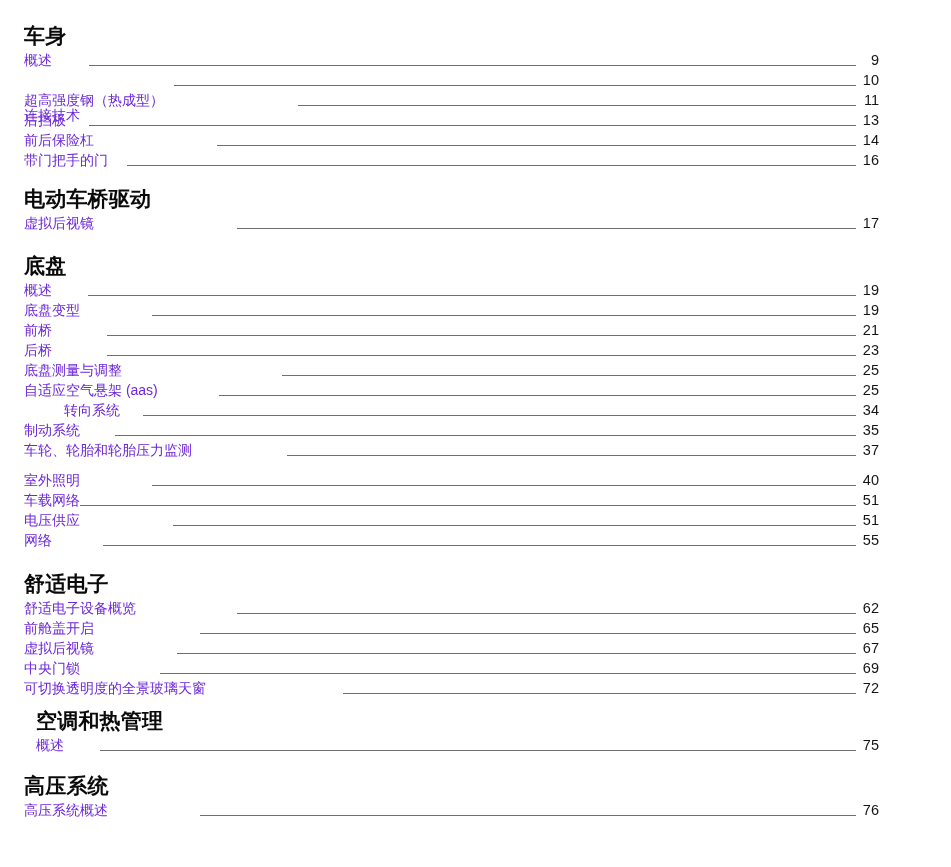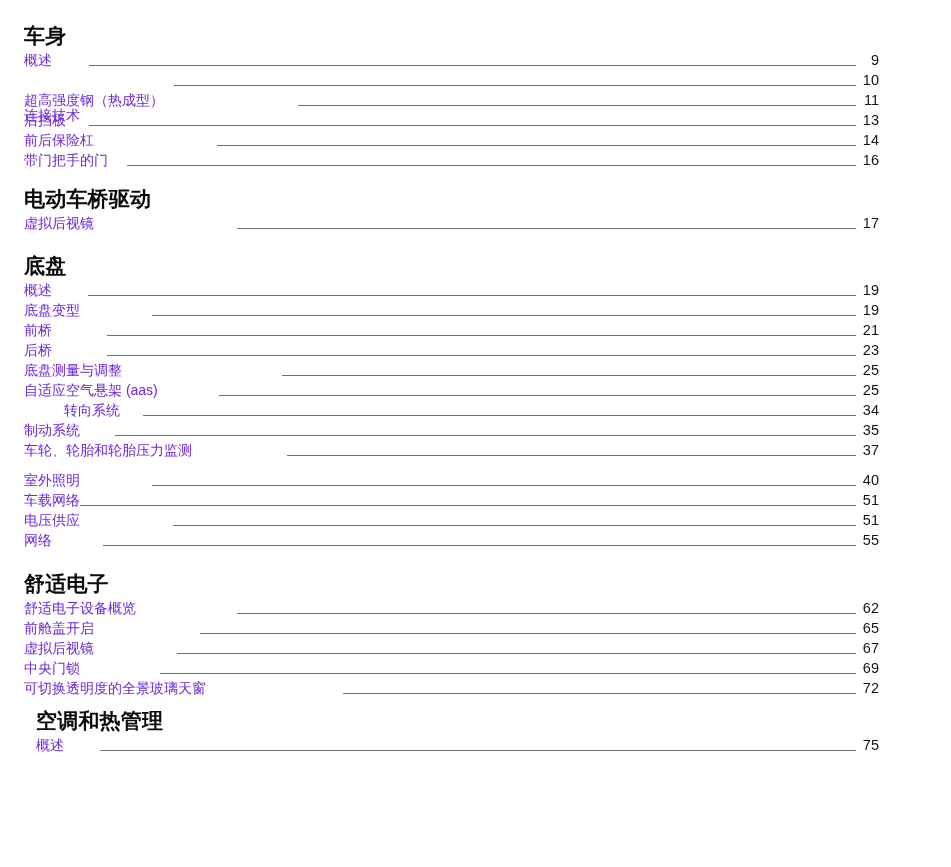--- a/index.html
+++ b/index.html
@@ -218,13 +218,23 @@
     <section class="toc-section" style="margin-top: 12px; margin-left: 12px;">
       <h2 class="section-title">空调和热管理</h2>
       <div class="section-entries">
         <div class="toc-entry">
           <span class="entry-label" style="min-width: 64px;">概述</span>
           <span class="leader-line"></span>
           <span class="page-number">75</span>
         </div>
       </div>
     </section>
+    <section class="toc-section" style="margin-top: 20px;">
+      <h2 class="section-title">高压系统</h2>
+      <div class="section-entries">
+        <div class="toc-entry">
+          <span class="entry-label" style="min-width: 176px;">高压系统概述</span>
+          <span class="leader-line"></span>
+          <span class="page-number">76</span>
+        </div>
+      </div>
+    </section>
   </main>
 
 </body></html>

